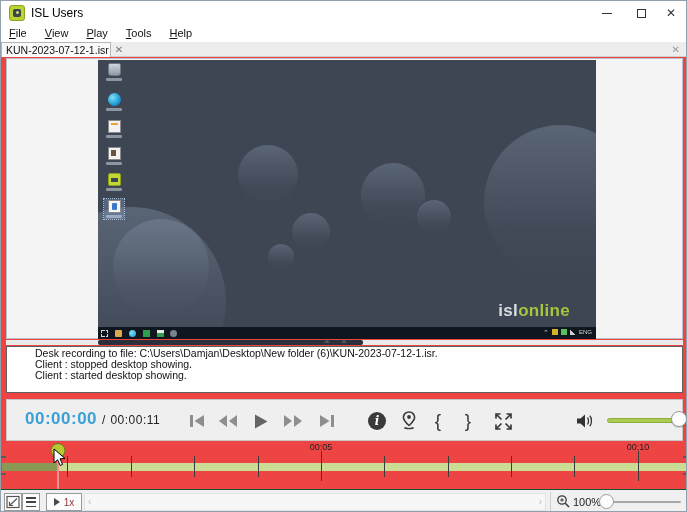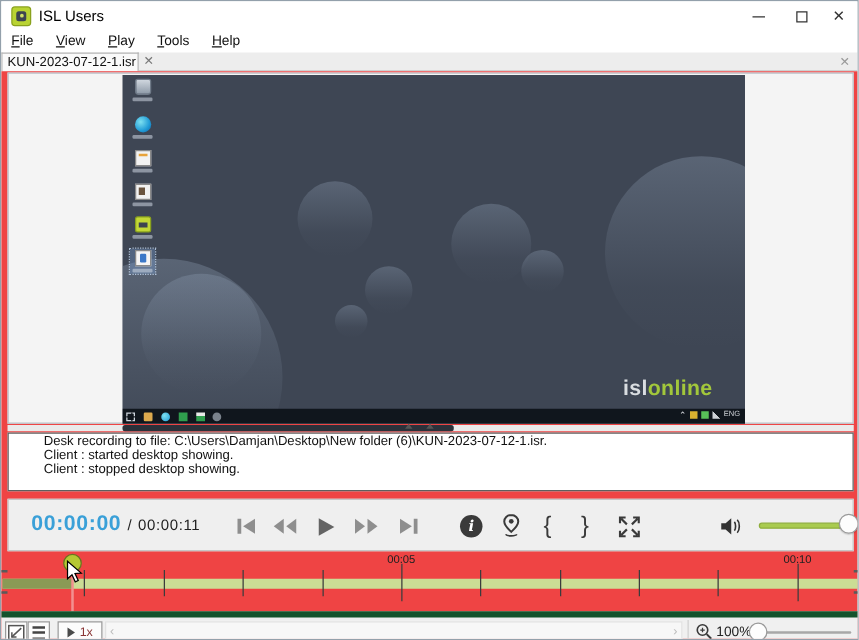--- a/index.html
+++ b/index.html
@@ -95,21 +95,21 @@
   .tl-band{position:absolute;left:1px;top:21px;width:685px;height:8px;background:#cbdd95;}
   .tl-played{position:absolute;left:1px;top:21px;height:8px;background:#8a9a55;}
   .tick{position:absolute;top:14px;width:1px;height:21px;background:#3c3c3c;}
   .tick-major{top:9px;height:30px;}
   .tick-label{position:absolute;top:0;transform:translateX(-50%);font-size:9px;color:#222;}
   .edge-mark{position:absolute;width:5px;height:2px;background:#5a5a5a;}
   .playhead{position:absolute;top:1px;width:15px;height:15px;border-radius:50%;background:#b5c832;border:1.5px solid #68761f;transform:translateX(-50%);}
   .playline{position:absolute;top:12px;width:2px;height:93px;background:#f29090;}
   .cursor-svg{position:absolute;top:6px;pointer-events:none;}
   
-  .bottombar{position:absolute;left:0;top:432px;width:687px;height:24px;background:#f0f0f0;border-top:5px solid #14532d;}
+  .bottombar{position:absolute;left:0;top:432px;width:687px;height:24px;background:#f0f0f0;border-top:1px solid #14532d;}
   .bb-btn{position:absolute;top:3px;height:18px;background:#fcfcfc;border:1px solid #9a9a9a;display:flex;align-items:center;justify-content:center;}
   .bb-fit{left:3px;width:18px;}
   .bb-list{left:21px;width:18px;}
   .bb-speed{left:45px;width:36px;gap:4px;}
   .speed-tri{width:0;height:0;border-top:4px solid transparent;border-bottom:4px solid transparent;border-left:6px solid #4a4a4a;}
   .speed-txt{font-size:10px;color:#8a3535;}
   .list-bars{width:10px;height:10px;display:flex;flex-direction:column;justify-content:space-between;}
   .list-bars div{height:1.5px;background:#444;}
   .bb-scroll{position:absolute;left:83px;top:3px;width:462px;height:18px;background:#f7f7f7;border:1px solid #e2e2e2;}
   .bb-arrow{position:absolute;top:2px;font-size:10px;color:#bcbcbc;}
@@ -219,22 +219,22 @@
     </div>
 
     <div class="hstrip">
       <div class="hthumb"></div>
       <div class="hmark" style="left:318px;"></div>
       <div class="hmark" style="left:335px;"></div>
     </div>
 
     <div class="logpanel">
       <div class="logline">Desk recording to file: C:\Users\Damjan\Desktop\New folder (6)\KUN-2023-07-12-1.isr.</div>
+      <div class="logline">Client : stopped desktop showing.</div>
       <div class="logline">Client : started desktop showing.</div>
-      <div class="logline">Client : stopped desktop showing.</div>
     </div>
 
     <div class="controls">
       <div class="time-wrap">
         <span class="time-cur">00:00:00</span>
         <span class="time-sep">/</span>
         <span class="time-total">00:00:11</span>
       </div>
 
       <div class="tbtn" style="left:177px;">

